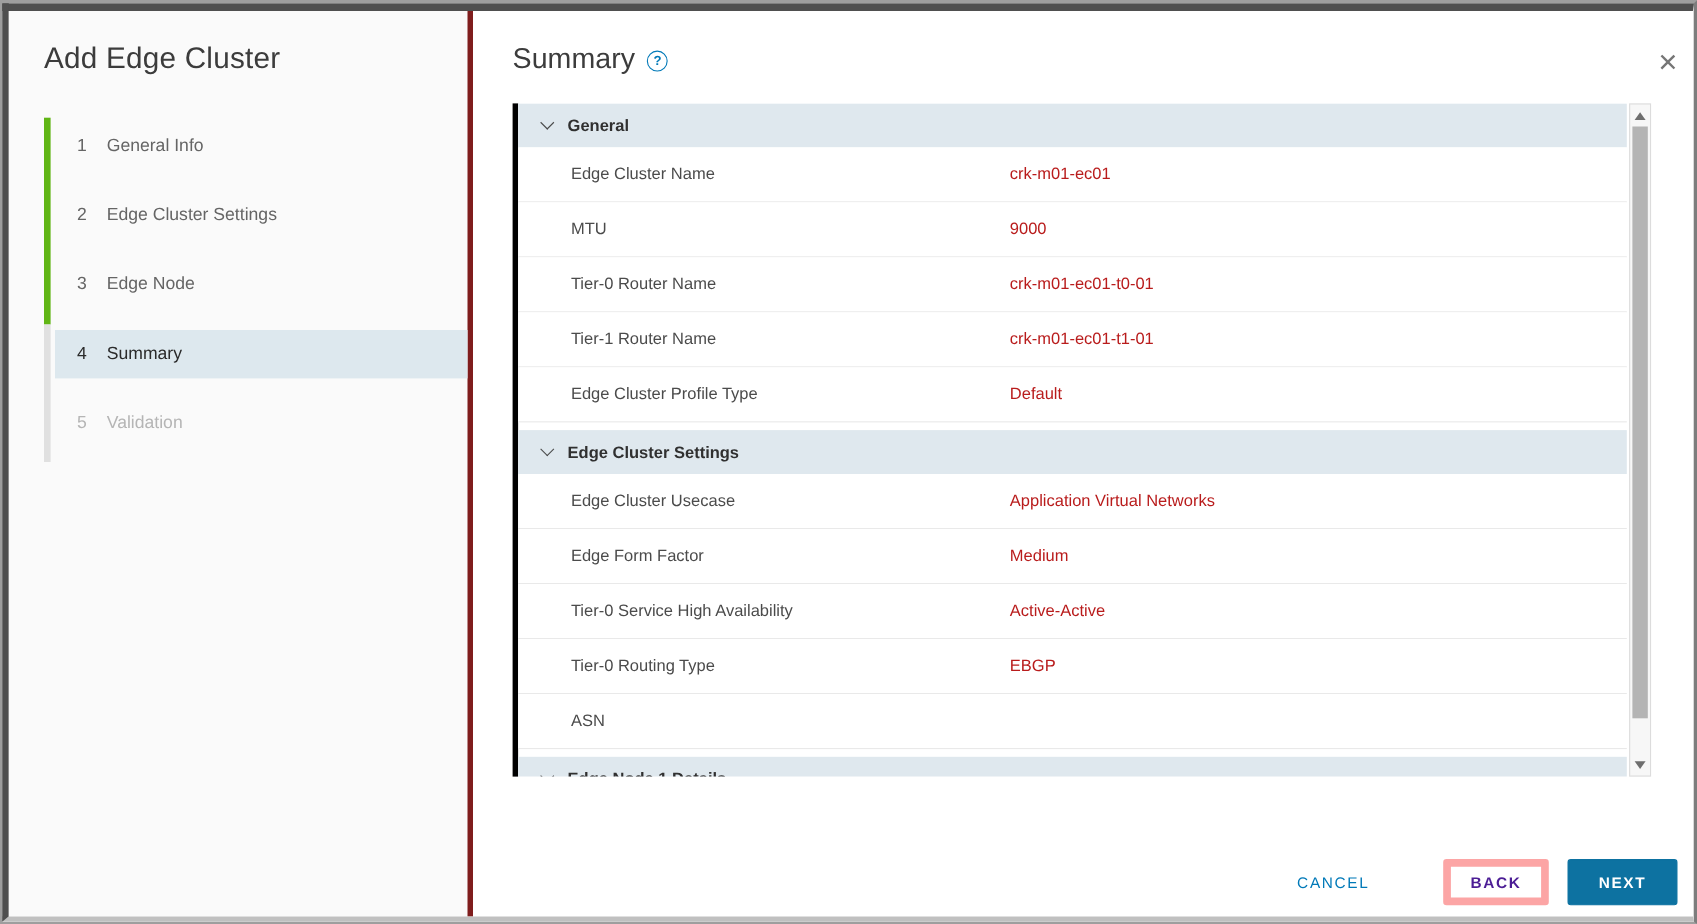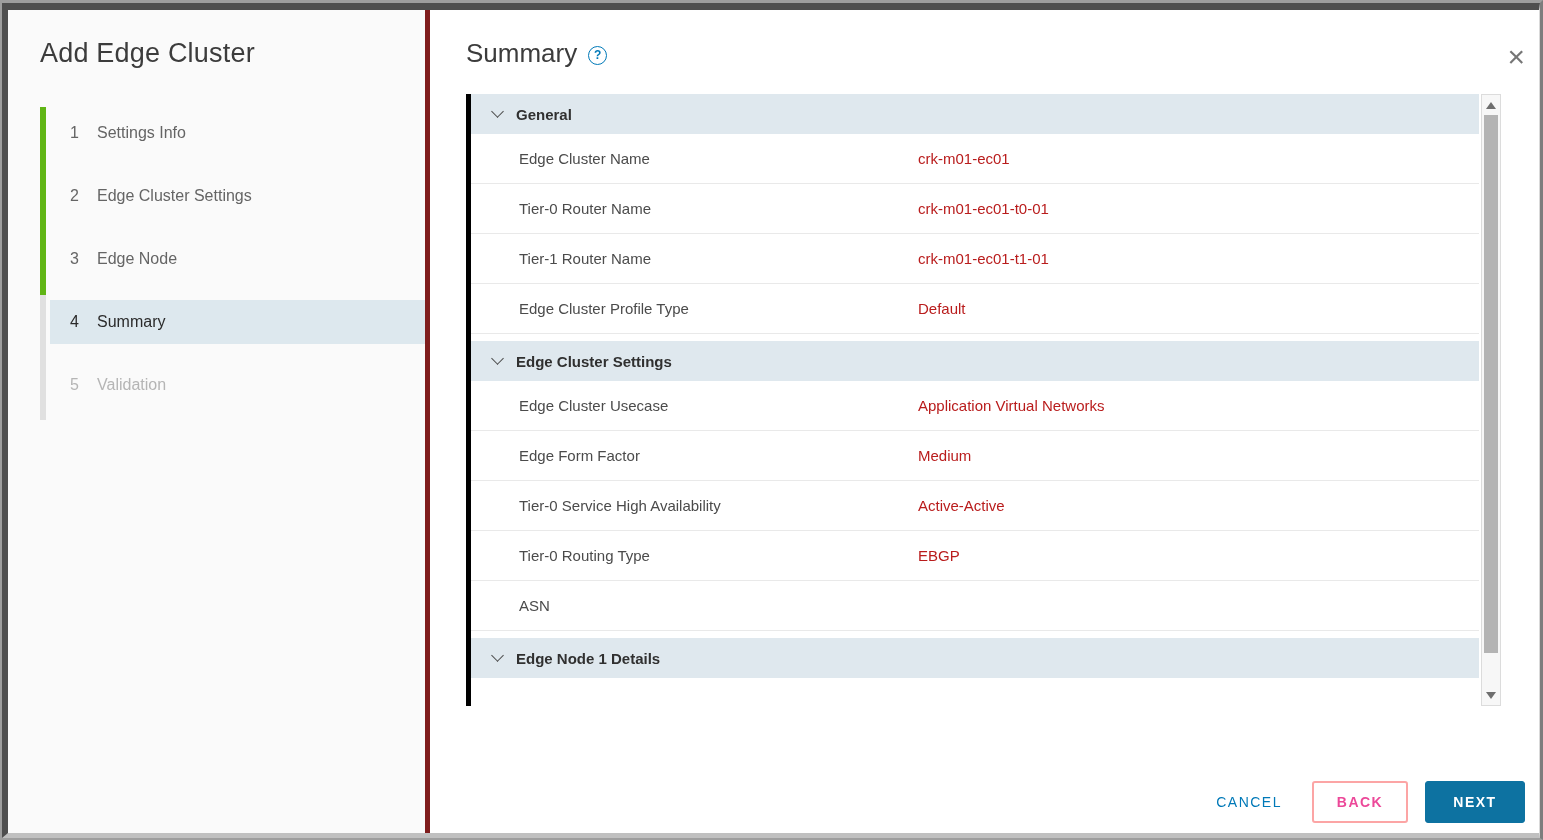--- a/index.html
+++ b/index.html
@@ -106,42 +106,43 @@
   .cancel {
     color:#0079b8; font-size:14px; font-weight:500; letter-spacing:1.5px;
     cursor:pointer; margin-right:30px; text-decoration:none;
   }
   .btn {
     height:42px; border-radius:3px; font-size:14px; font-weight:600;
     letter-spacing:1.5px; cursor:pointer;
     font-family:"Liberation Sans","DejaVu Sans",sans-serif;
   }
   .back {
-    width:96px; background:#fff; border:2px solid #fca5a5; color:#ec4899;
+    width:96px; background:#fff; border:7px solid #fca5a5; color:#4c1d95;
     margin-right:17px;
+    margin-left:37px;
   }
   .next { width:100px; background:#0d72a1; border:1px solid #0d72a1; color:#fff; }
 </style>
 </head>
 <body>
 
 <div class="frame">
   <div class="frame-inner">
 
     <aside class="sidebar">
       <h1>Add Edge Cluster</h1>
       <div class="steps-wrap">
         <div class="vbar">
           <div class="vbar-green"></div>
           <div class="vbar-grey"></div>
         </div>
         <ol class="steps" id="steps">
             <li class="step completed">
               <span class="num">1</span>
-              <span class="lbl">Settings Info</span>
+              <span class="lbl">General Info</span>
             </li>
             <li class="step completed">
               <span class="num">2</span>
               <span class="lbl">Edge Cluster Settings</span>
             </li>
             <li class="step completed">
               <span class="num">3</span>
               <span class="lbl">Edge Node</span>
             </li>
             <li class="step active">
@@ -166,20 +167,24 @@
       <div class="scroll-region">
         <div class="table" id="table">
             <section class="tsection">
               <div class="sec-header">
                 <span class="chev"></span>
                 <span class="sec-title">General</span>
               </div>
               <div class="trow">
                 <span class="tlabel">Edge Cluster Name</span>
                 <span class="tvalue">crk-m01-ec01</span>
+              </div>
+              <div class="trow">
+                <span class="tlabel">MTU</span>
+                <span class="tvalue">9000</span>
               </div>
               <div class="trow">
                 <span class="tlabel">Tier-0 Router Name</span>
                 <span class="tvalue">crk-m01-ec01-t0-01</span>
               </div>
               <div class="trow">
                 <span class="tlabel">Tier-1 Router Name</span>
                 <span class="tvalue">crk-m01-ec01-t1-01</span>
               </div>
               <div class="trow">

